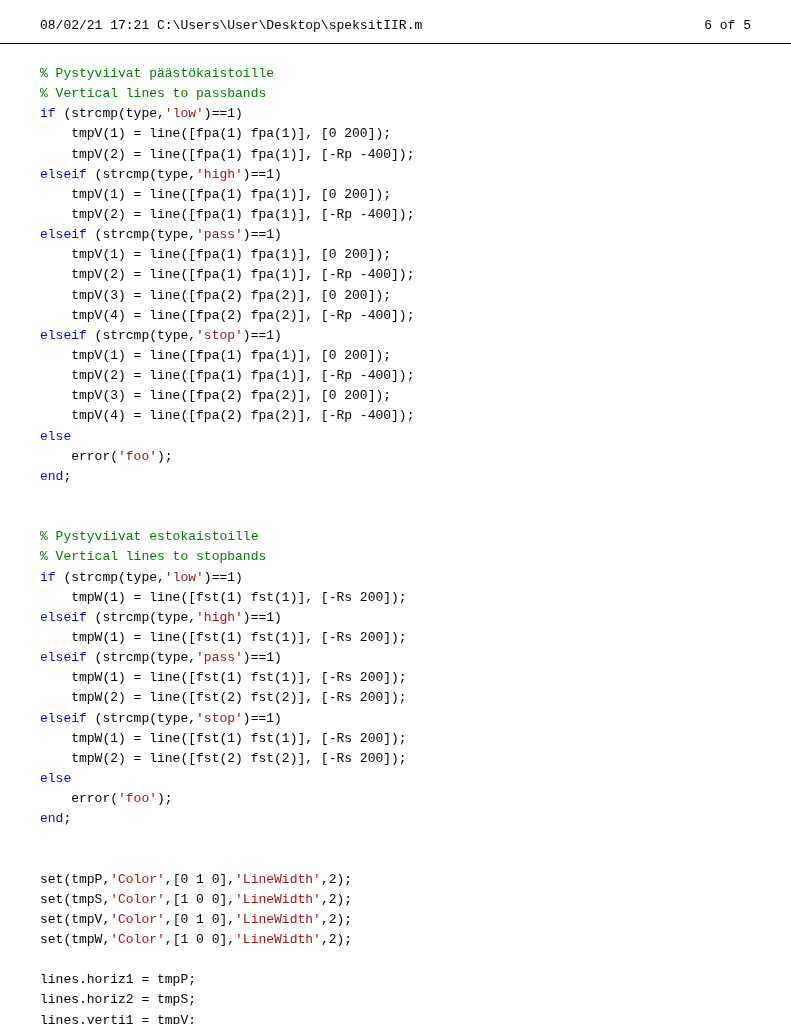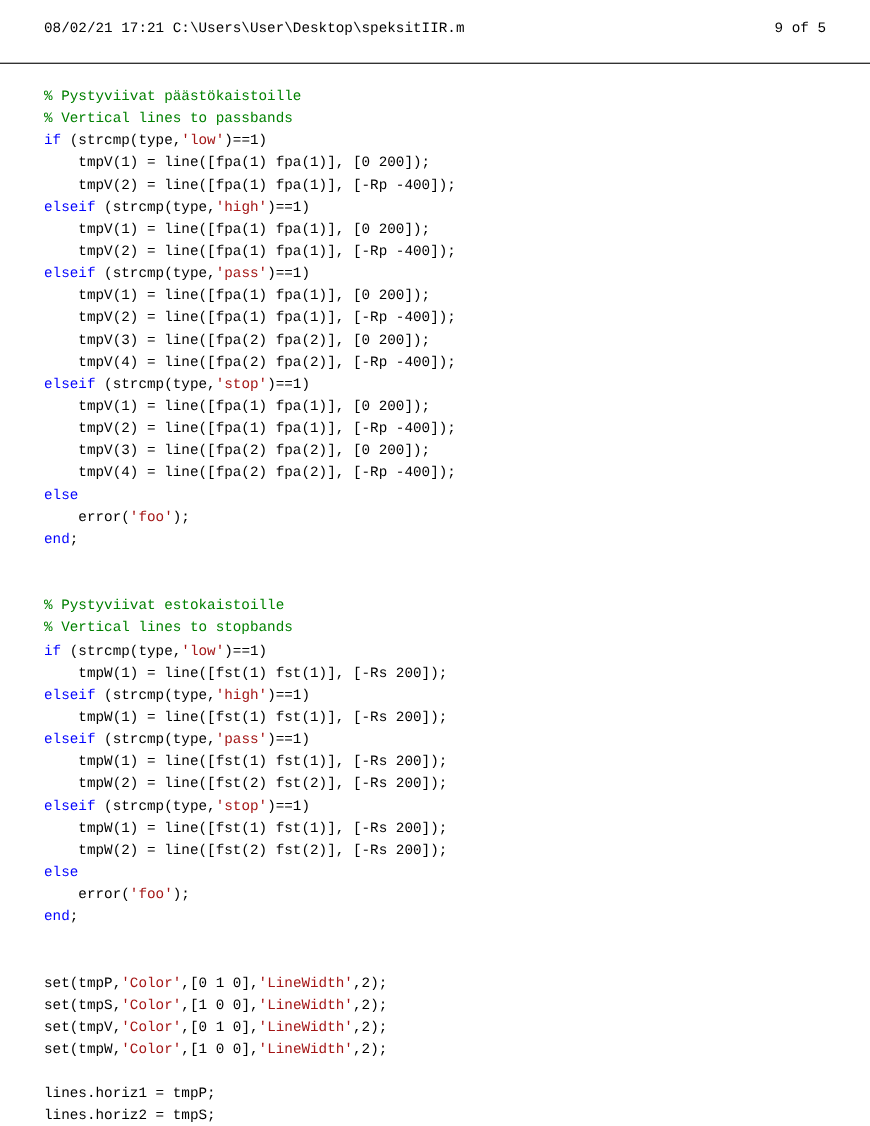--- a/index.html
+++ b/index.html
@@ -14,34 +14,34 @@
       font-size: 13px;
       color: #000000;
       width: 791px;
       min-height: 1024px;
       padding: 0;
     }
 
     .header {
       display: flex;
       justify-content: space-between;
-      padding: 18px 40px 24px 40px;
+      padding: 18px 40px 10px 40px;
       font-size: 13px;
       color: #000;
       border-bottom: 1px solid #000;
       margin-bottom: 20px;
     }
 
     .code-area {
       padding: 0 40px;
       line-height: 1.55;
       white-space: pre;
     }
   </style>
 </head>
 <body>
 
 <div class="header">
   <span>08/02/21 17:21   C:\Users\User\Desktop\speksitIIR.m</span>
-  <span>9 of 5</span>
+  <span>6 of 5</span>
 </div>
 
 <div class="code-area" id="code-container"><div><span style="color:#008000;">% Pystyviivat päästökaistoille</span></div><div><span style="color:#008000;">% Vertical lines to passbands</span></div><div><span style="color:#0000ff;">if</span> (strcmp(type,<span style="color:#a31515;">'low'</span>)==1)</div><div>    tmpV(1) = line([fpa(1) fpa(1)], [0 200]);</div><div>    tmpV(2) = line([fpa(1) fpa(1)], [-Rp -400]);</div><div><span style="color:#0000ff;">elseif</span> (strcmp(type,<span style="color:#a31515;">'high'</span>)==1)</div><div>    tmpV(1) = line([fpa(1) fpa(1)], [0 200]);</div><div>    tmpV(2) = line([fpa(1) fpa(1)], [-Rp -400]);</div><div><span style="color:#0000ff;">elseif</span> (strcmp(type,<span style="color:#a31515;">'pass'</span>)==1)</div><div>    tmpV(1) = line([fpa(1) fpa(1)], [0 200]);</div><div>    tmpV(2) = line([fpa(1) fpa(1)], [-Rp -400]);</div><div>    tmpV(3) = line([fpa(2) fpa(2)], [0 200]);</div><div>    tmpV(4) = line([fpa(2) fpa(2)], [-Rp -400]);</div><div><span style="color:#0000ff;">elseif</span> (strcmp(type,<span style="color:#a31515;">'stop'</span>)==1)</div><div>    tmpV(1) = line([fpa(1) fpa(1)], [0 200]);</div><div>    tmpV(2) = line([fpa(1) fpa(1)], [-Rp -400]);</div><div>    tmpV(3) = line([fpa(2) fpa(2)], [0 200]);</div><div>    tmpV(4) = line([fpa(2) fpa(2)], [-Rp -400]);</div><div><span style="color:#0000ff;">else</span></div><div>    error(<span style="color:#a31515;">'foo'</span>);</div><div><span style="color:#0000ff;">end</span>;</div><div style="line-height: 1.55;">&nbsp;</div><div style="line-height: 1.55;">&nbsp;</div><div><span style="color:#008000;">% Pystyviivat estokaistoille</span></div><div><span style="color:#008000;">% Vertical lines to stopbands</span></div><div><span style="color:#0000ff;">if</span> (strcmp(type,<span style="color:#a31515;">'low'</span>)==1)</div><div>    tmpW(1) = line([fst(1) fst(1)], [-Rs 200]);</div><div><span style="color:#0000ff;">elseif</span> (strcmp(type,<span style="color:#a31515;">'high'</span>)==1)</div><div>    tmpW(1) = line([fst(1) fst(1)], [-Rs 200]);</div><div><span style="color:#0000ff;">elseif</span> (strcmp(type,<span style="color:#a31515;">'pass'</span>)==1)</div><div>    tmpW(1) = line([fst(1) fst(1)], [-Rs 200]);</div><div>    tmpW(2) = line([fst(2) fst(2)], [-Rs 200]);</div><div><span style="color:#0000ff;">elseif</span> (strcmp(type,<span style="color:#a31515;">'stop'</span>)==1)</div><div>    tmpW(1) = line([fst(1) fst(1)], [-Rs 200]);</div><div>    tmpW(2) = line([fst(2) fst(2)], [-Rs 200]);</div><div><span style="color:#0000ff;">else</span></div><div>    error(<span style="color:#a31515;">'foo'</span>);</div><div><span style="color:#0000ff;">end</span>;</div><div style="line-height: 1.55;">&nbsp;</div><div style="line-height: 1.55;">&nbsp;</div><div>set(tmpP,<span style="color:#a31515;">'Color'</span>,[0 1 0],<span style="color:#a31515;">'LineWidth'</span>,2);</div><div>set(tmpS,<span style="color:#a31515;">'Color'</span>,[1 0 0],<span style="color:#a31515;">'LineWidth'</span>,2);</div><div>set(tmpV,<span style="color:#a31515;">'Color'</span>,[0 1 0],<span style="color:#a31515;">'LineWidth'</span>,2);</div><div>set(tmpW,<span style="color:#a31515;">'Color'</span>,[1 0 0],<span style="color:#a31515;">'LineWidth'</span>,2);</div><div style="line-height: 1.55;">&nbsp;</div><div>lines.horiz1 = tmpP;</div><div>lines.horiz2 = tmpS;</div><div>lines.verti1 = tmpV;</div></div>
 
 </body></html>

